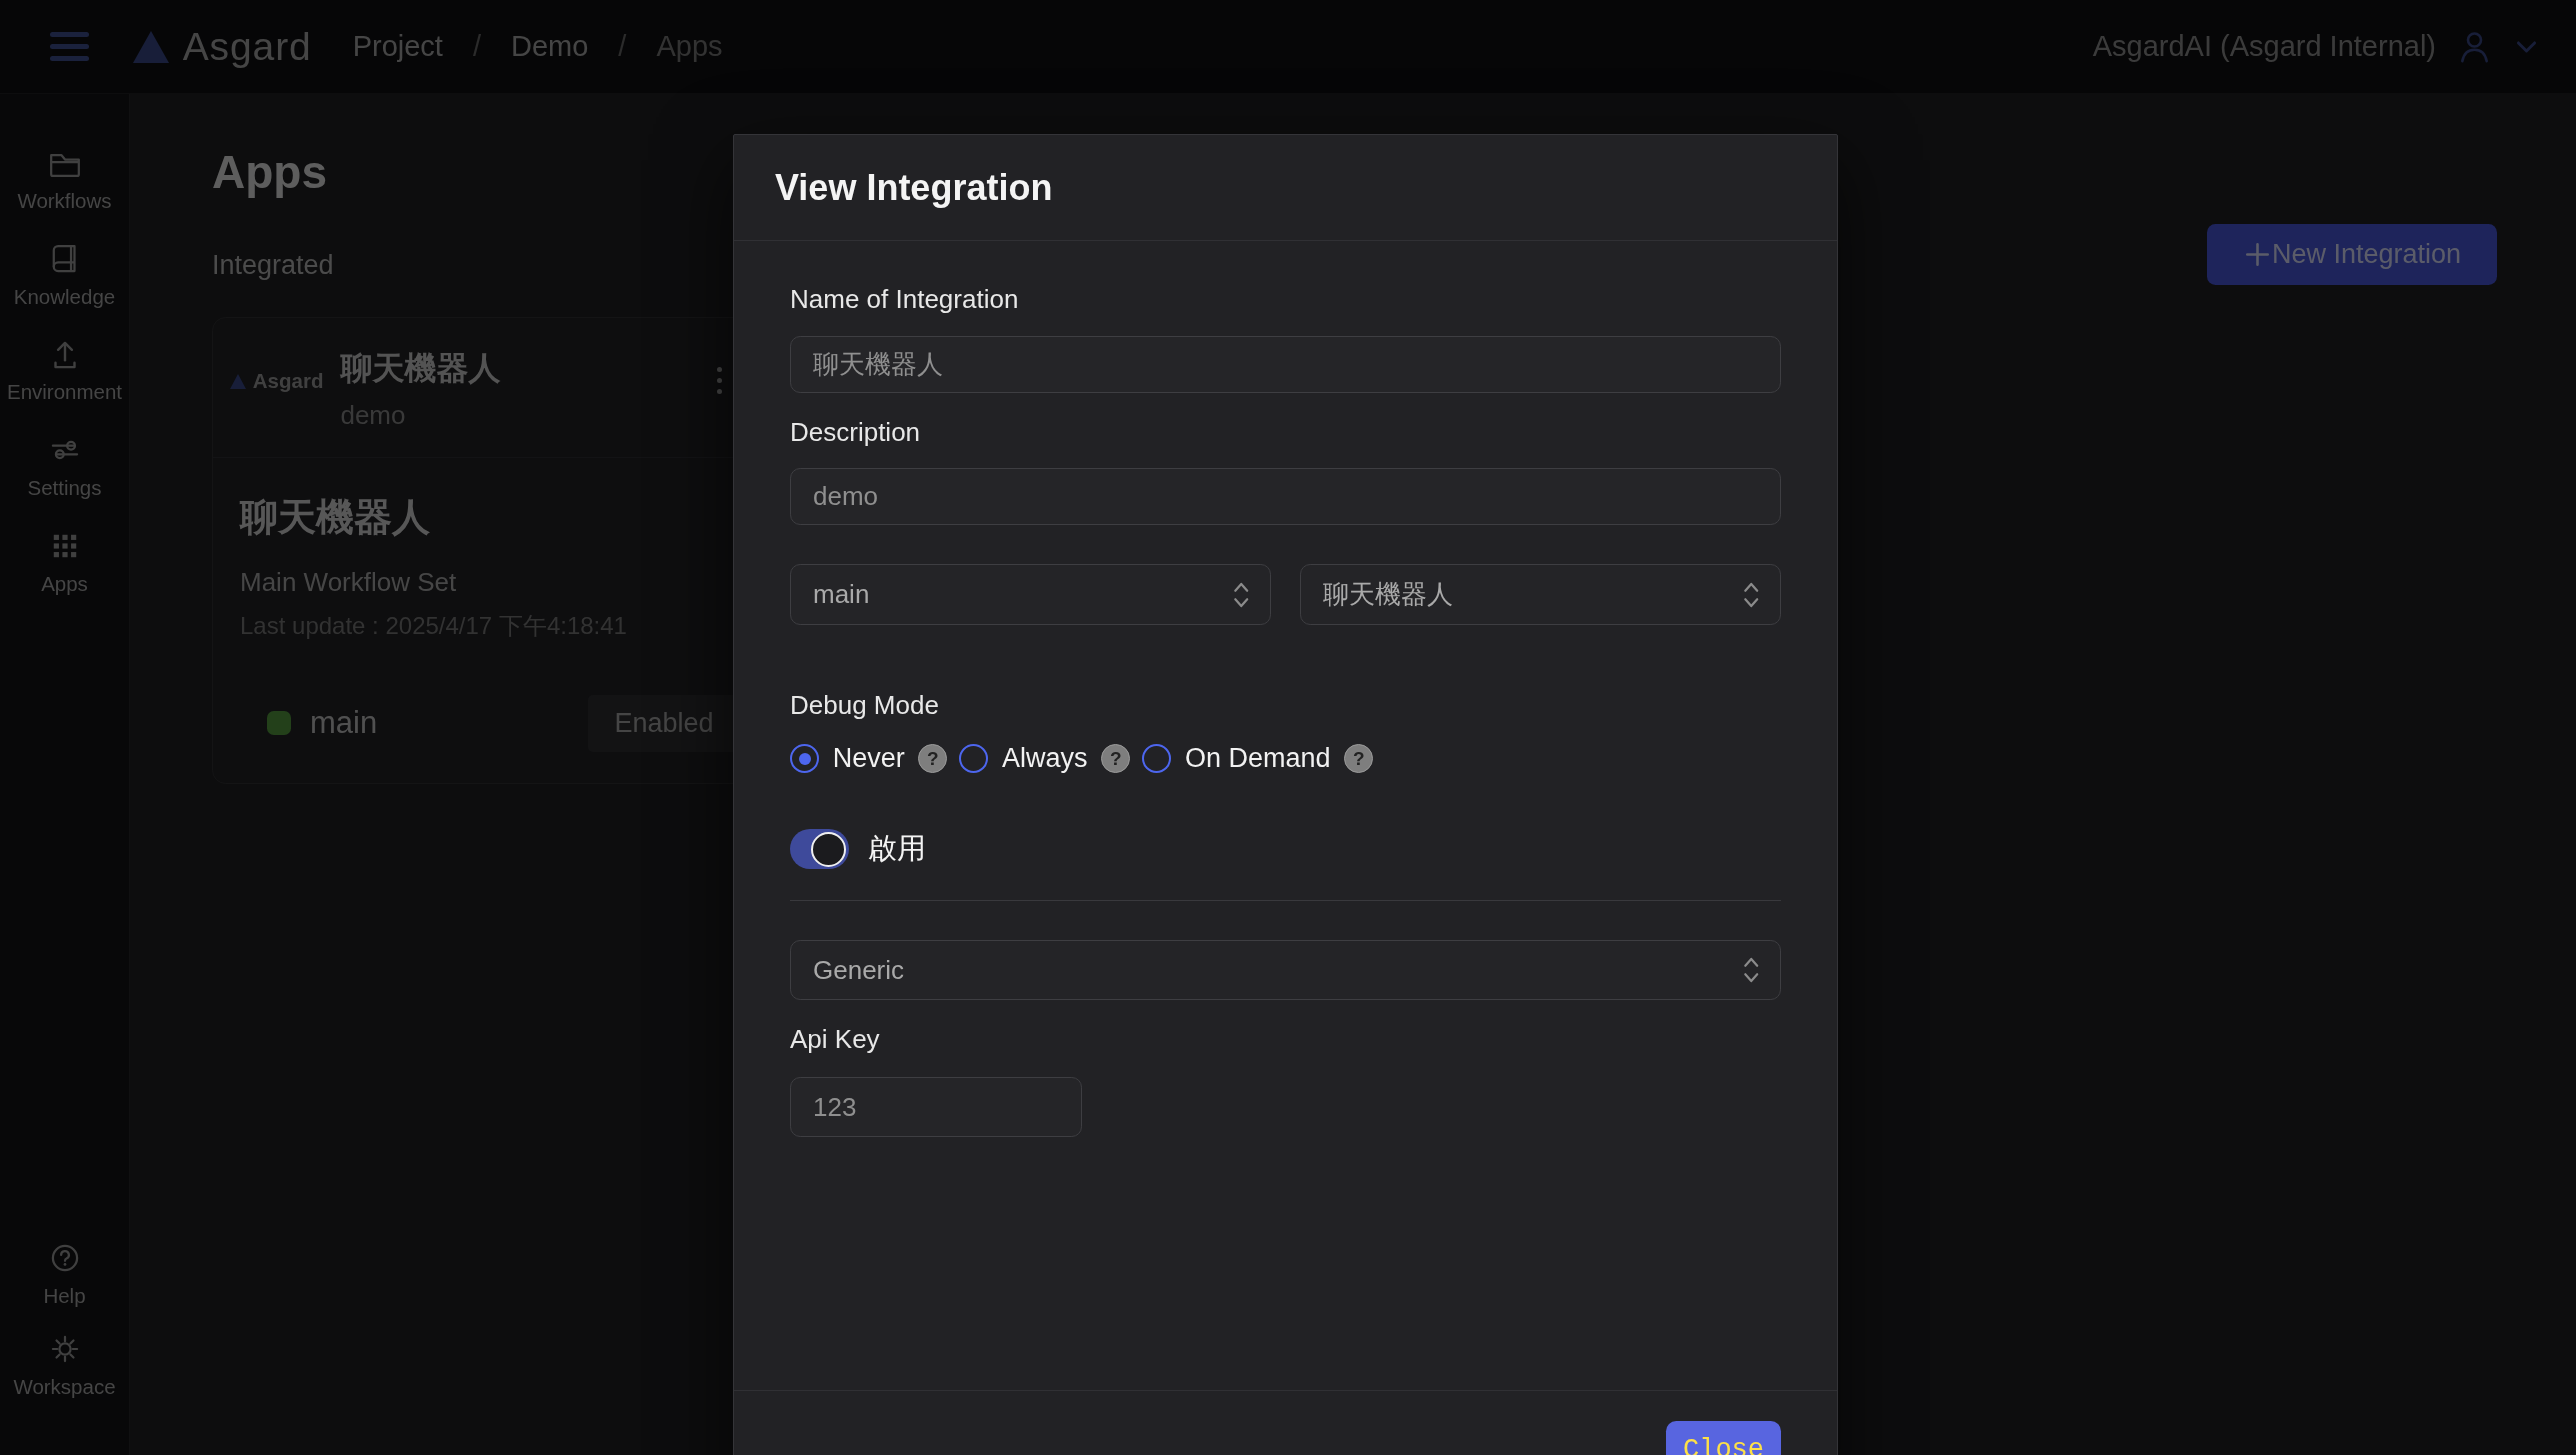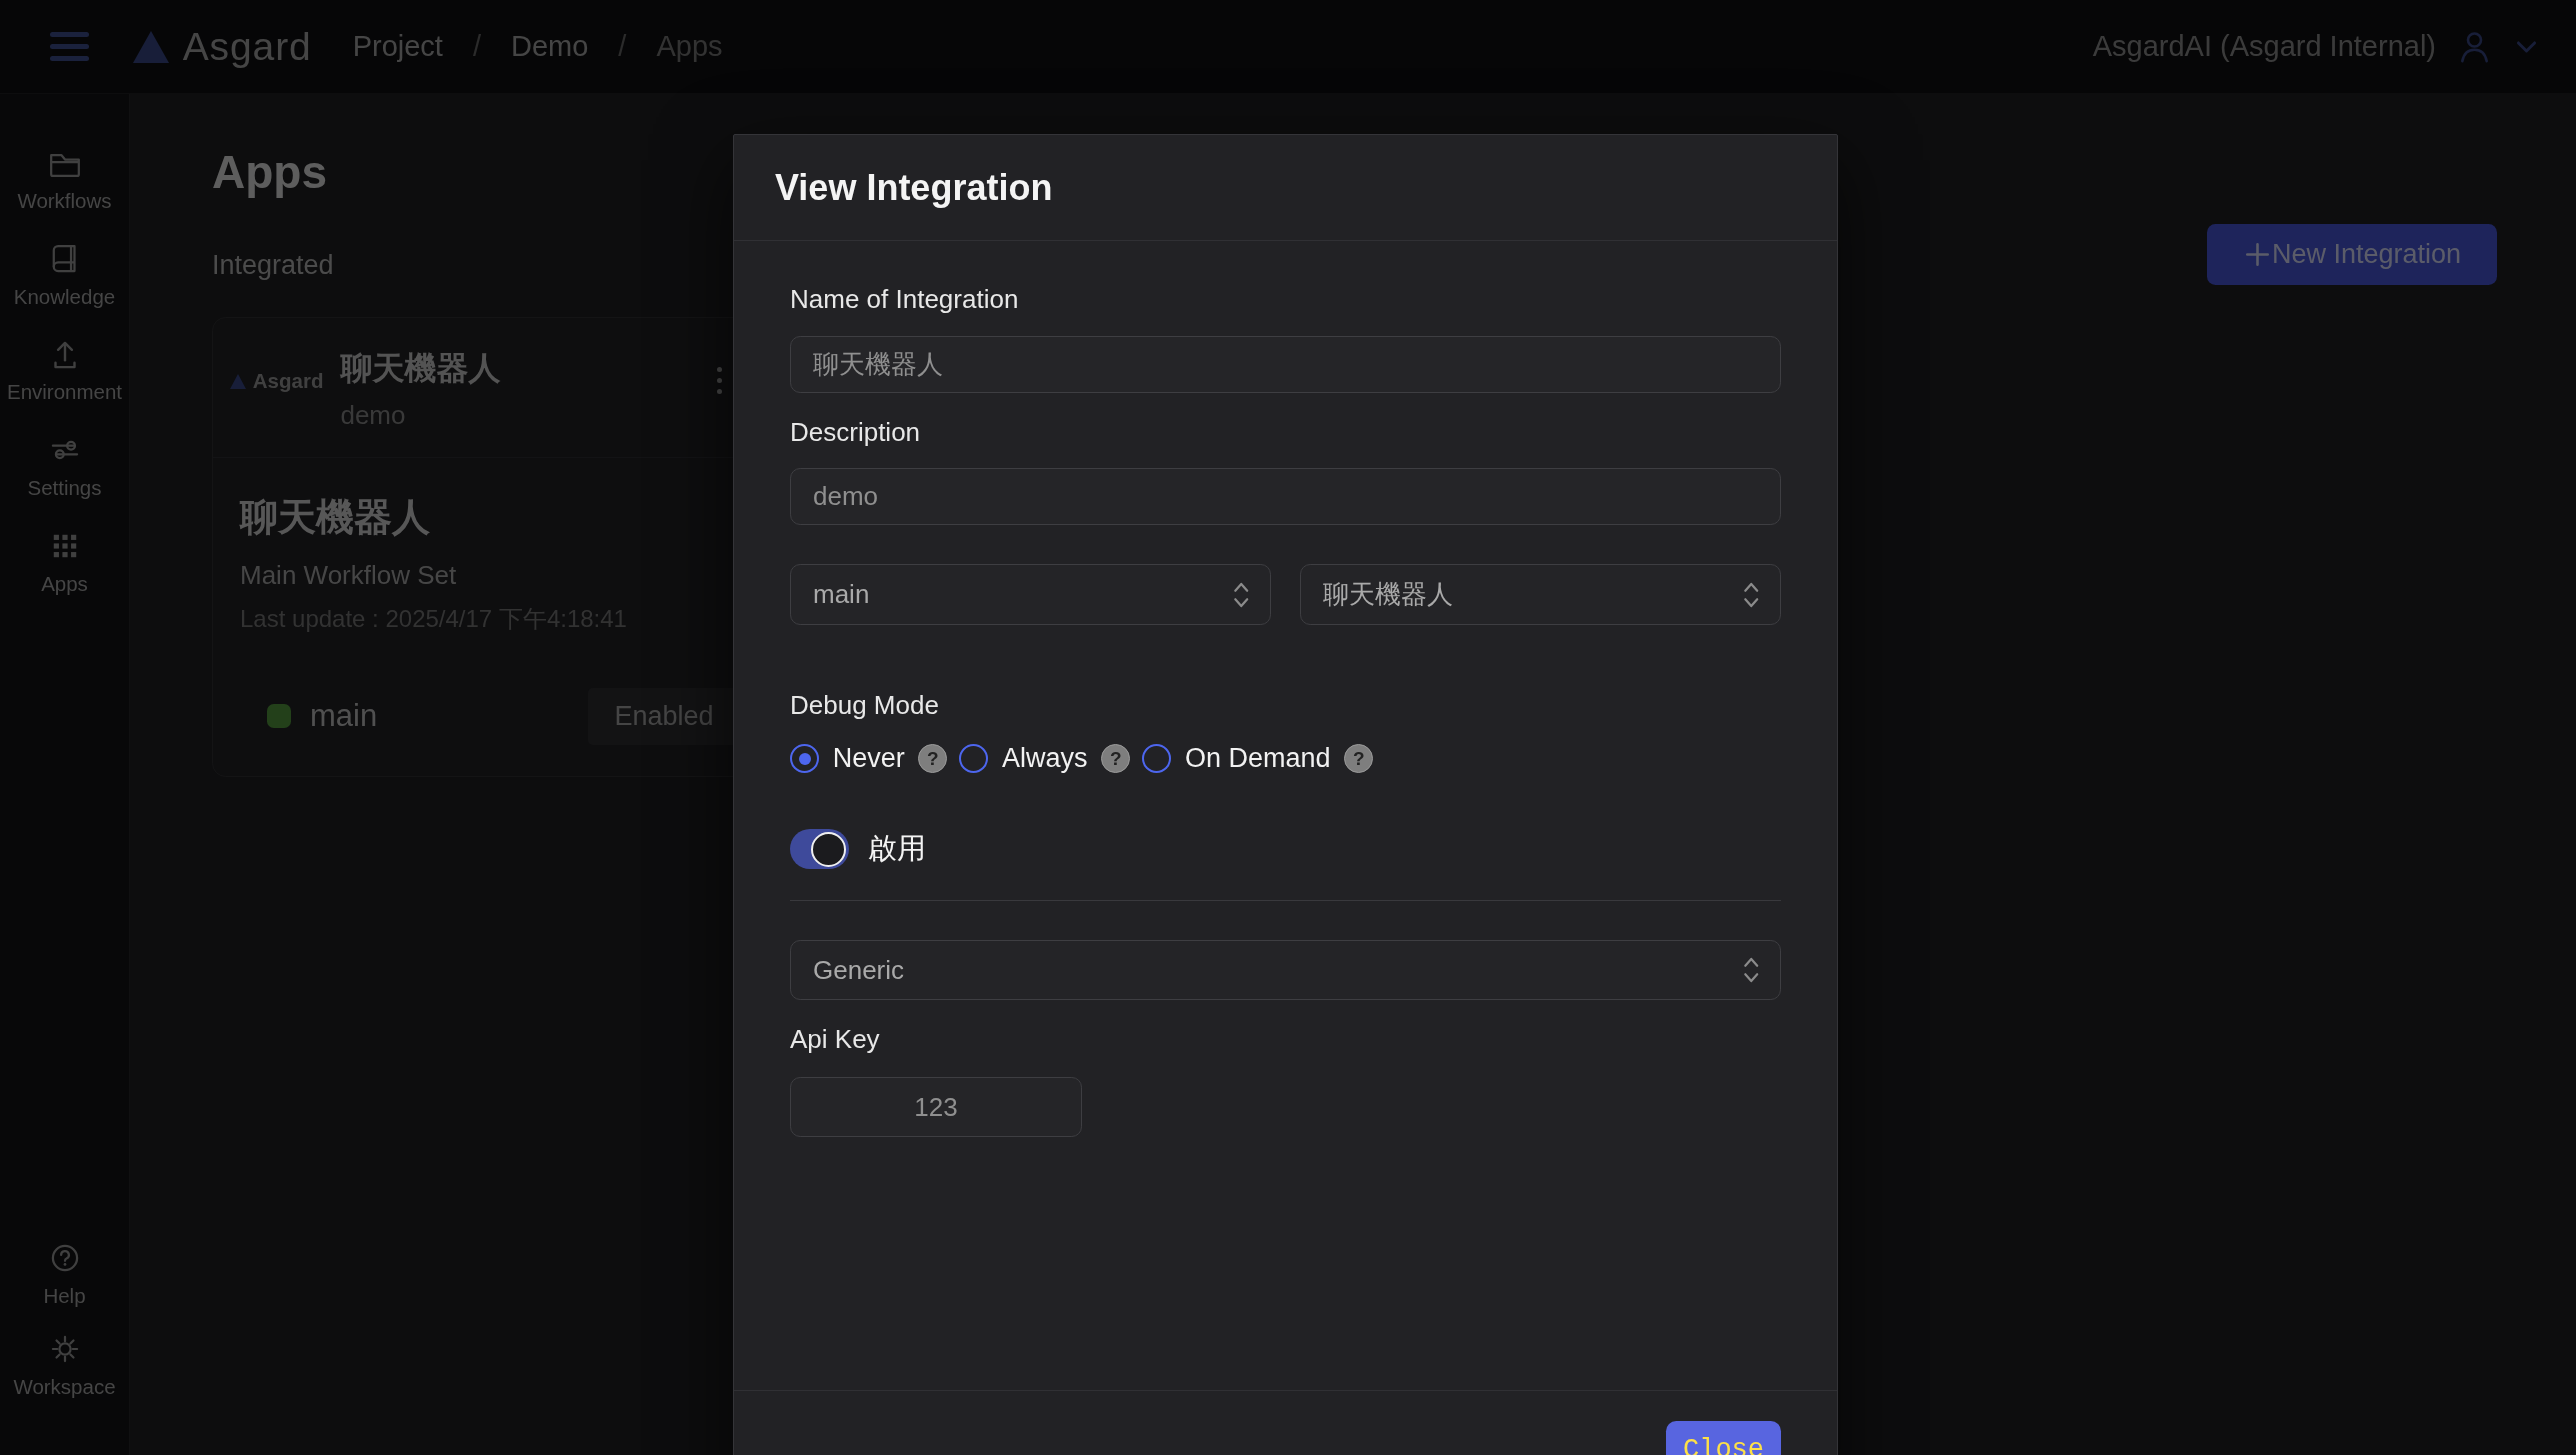--- a/index.html
+++ b/index.html
@@ -57,21 +57,21 @@
   .tri-sm{width:0;height:0;border-left:8.5px solid transparent;border-right:8.5px solid transparent;border-bottom:15.4px solid var(--brand-navy);}
   .brand-chip .brand-txt{font-size:20.5px;color:#8f8f8f;font-weight:600;}
   .card-titles{margin-left:17px;}
   .card-app-name{font-size:32px;color:#b8b8b8;font-weight:600;}
   .card-app-sub{font-size:26px;color:#7f7f7f;margin-top:8.5px;}
   .kebab{position:absolute;right:48px;top:44px;display:flex;flex-direction:column;gap:6px;cursor:pointer;background:none;border:none;padding:5.1px;}
   .kebab i{width:5.1px;height:5.1px;border-radius:50%;background:#9a9a9a;}
   .card-div{border-top:0.9px solid #2c2c2f;}
   .card-body{padding:34px 27px 0 27px;}
   .wf-name{margin:0;font-size:38px;font-weight:600;color:#c2c2c2;}
-  .wf-set{font-size:26px;color:#9c9c9c;margin-top:17px;}
+  .wf-set{font-size:26px;color:#9c9c9c;margin-top:24px;}
   .wf-update{font-size:24px;color:#6f6f6f;margin-top:12px;}
   .card-foot{display:flex;align-items:center;margin-top:53px;padding:0 8.5px 31px 27px;}
   .env-dot{width:24px;height:24px;border-radius:6.8px;background:var(--success-green);}
   .env-name{font-size:31px;color:#b2b2b2;margin-left:19px;}
   .status-badge{margin-left:auto;background:#2b2b2e;color:#9a9a9a;font-size:27px;padding:13px 26px;border-radius:5.1px;}
   
   .overlay{position:absolute;inset:0;background:rgba(0,0,0,0.55);z-index:5;}
   .modal{
     position:absolute;left:733px;top:134px;width:1105px;height:1376px;z-index:10;
     background:#222225;border:0.9px solid #343438;border-radius:2px;display:flex;flex-direction:column;
@@ -105,21 +105,21 @@
     width:29px;height:29px;border-radius:50%;background:#7e7e7e;border:1.7px solid #9b9b9b;color:#222;
     font-size:19px;font-weight:bold;display:flex;align-items:center;justify-content:center;cursor:pointer;
   }
   .toggle-row{margin-top:55px;display:flex;align-items:center;gap:19px;}
   .toggle{width:59px;height:40px;border-radius:20.5px;background:#3a3a40;position:relative;cursor:pointer;}
   .toggle.on{background:var(--toggle-on);}
   .toggle .knob{position:absolute;top:2.6px;left:2.6px;width:35px;height:35px;border-radius:50%;background:#1b1b1e;border:2.6px solid #efefef;}
   .toggle.on .knob{left:auto;right:2.6px;}
   .toggle-label{font-size:29px;color:#f4f4f4;}
   .hdivider{margin-top:31px;border-top:0.9px solid #39393d;}
-  .api-input{width:292px;height:60px;margin-top:22px;text-align:center;}
+  .api-input{width:292px;height:60px;margin-top:22px;}
   .modal-footer{height:119px;min-height:119px;border-top:0.9px solid #303034;display:flex;align-items:center;justify-content:flex-end;padding:0 56px;}
   .close-btn{width:115px;height:59px;border:none;border-radius:10.2px;background:var(--accent);color:#fde047;font-size:27px;cursor:pointer;font-family:Liberation Mono, monospace;}
   svg{display:block;}
 </style>
 </head>
 <body>
 
 <header class="app-header">
   <button class="hamburger" aria-label="menu">
     <span></span>

